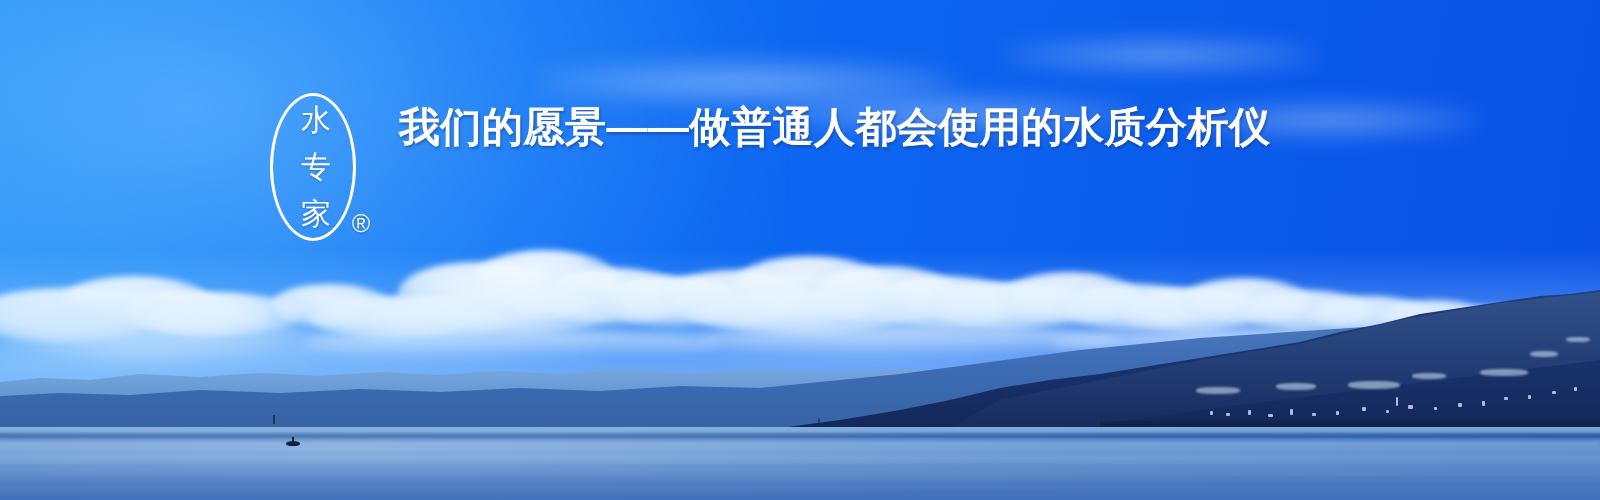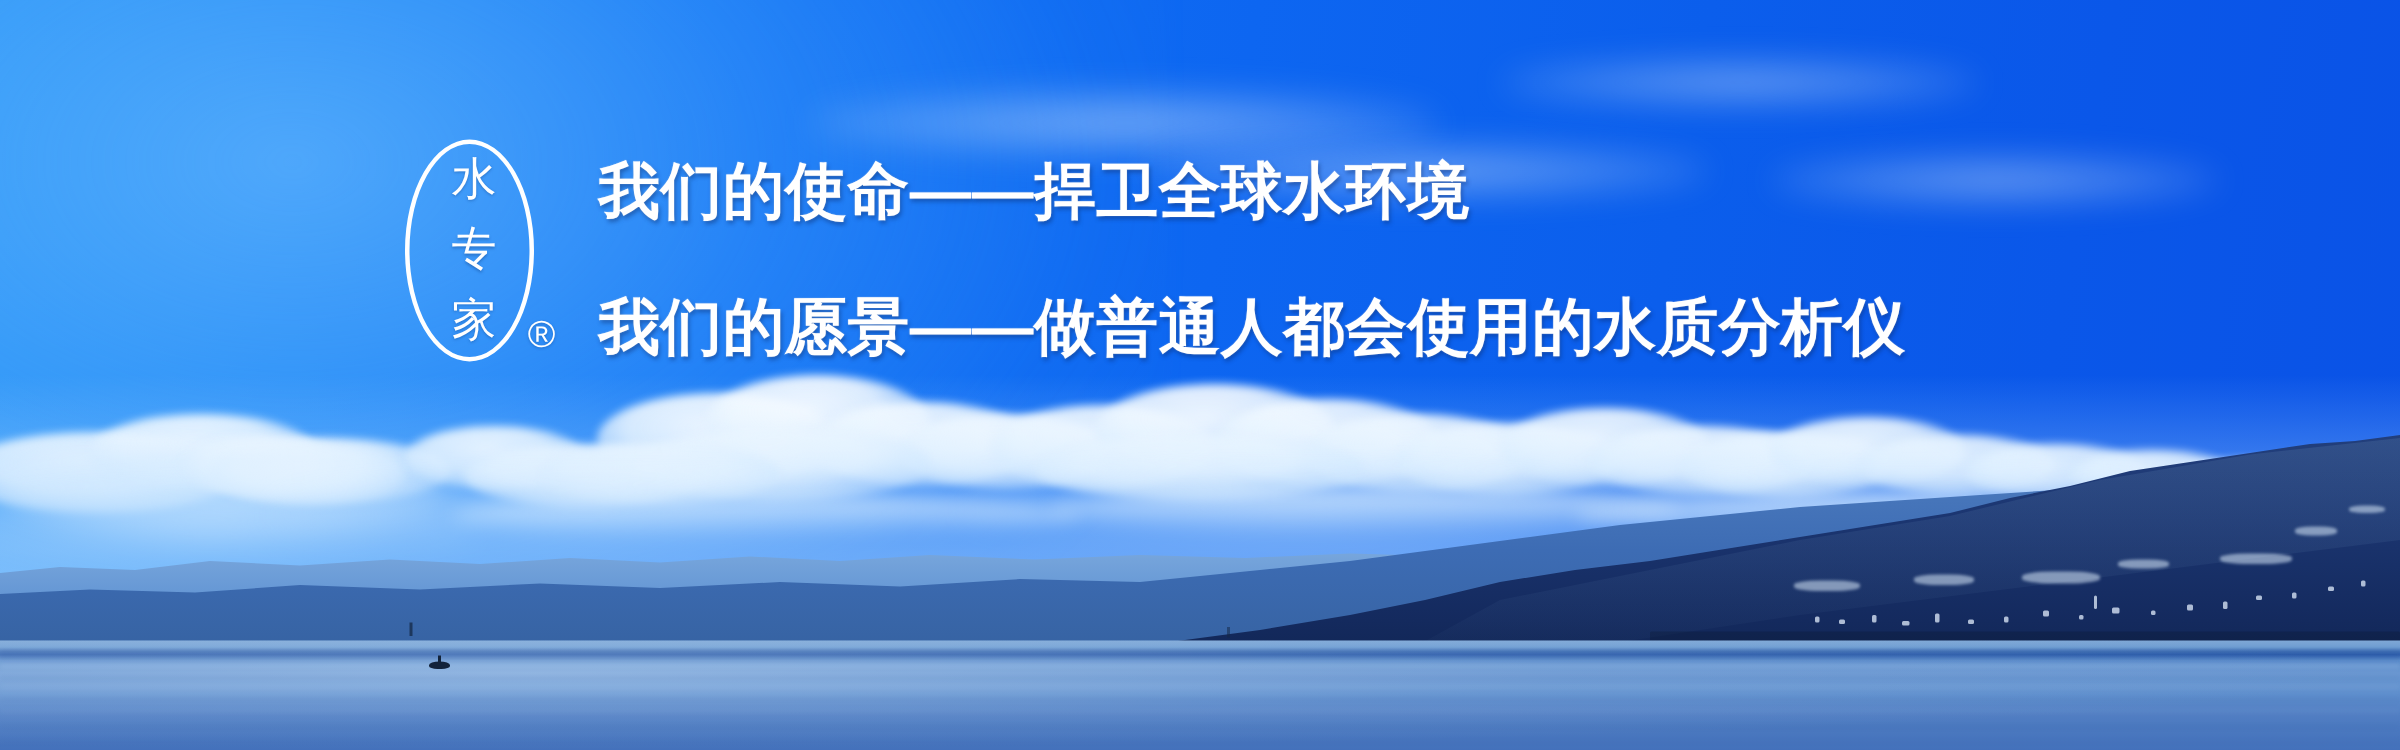--- a/index.html
+++ b/index.html
@@ -425,19 +425,18 @@
       <div class="logo-ellipse"></div>
       <div class="logo-chars">
         <span class="logo-char">水</span>
         <span class="logo-char">专</span>
         <span class="logo-char">家</span>
       </div>
       <div class="logo-reg">®</div>
     </div>
 
     <div class="slogans">
-      <div class="slogan">我们的使命——捍卫全球水环境</div>
       <div class="slogan">我们的愿景——做普通人都会使用的水质分析仪</div>
     </div>
 
   </div>
 
 </div>
 
 </body></html>

